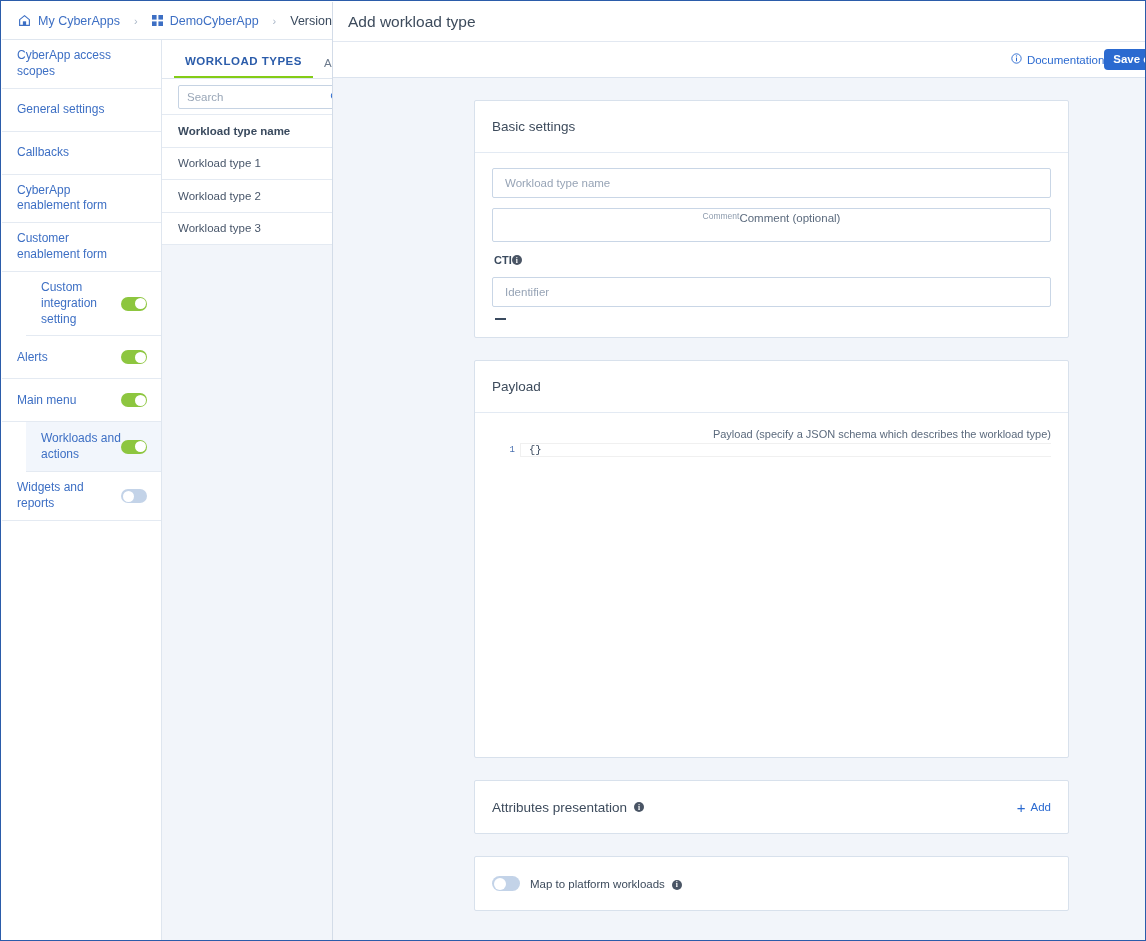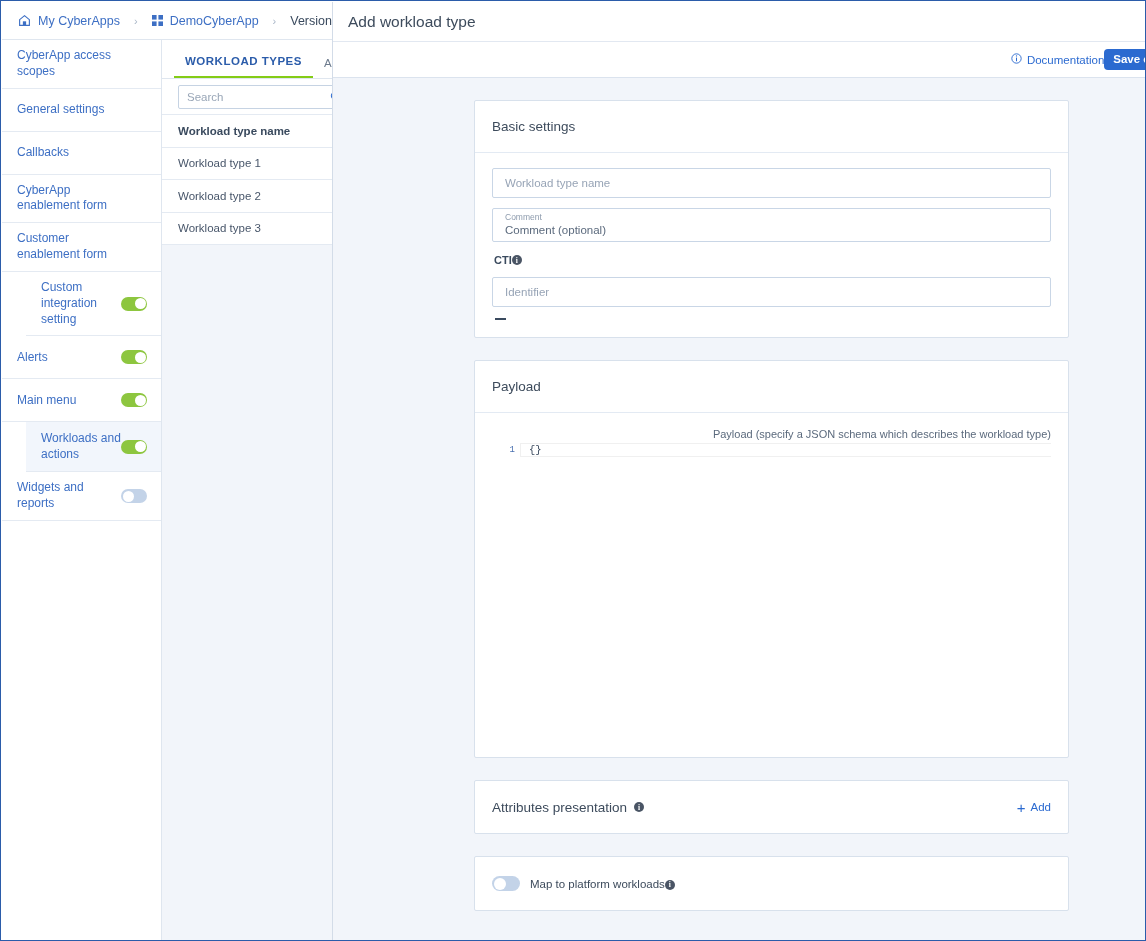--- a/index.html
+++ b/index.html
@@ -241,21 +241,21 @@
     height: 30px;
     display: flex;
     align-items: center;
     padding: 0 12px;
     margin-bottom: 10px;
     background: #ffffff;
   }
   .field .ph { font-size: 11.5px; color: #97a4b6; }
   .field.two-line {
     height: 34px;
-    flex-direction: column;
+    flex-direction: row;
     align-items: flex-start;
     justify-content: center;
     padding: 2px 12px;
   }
   .field.two-line .lbl { font-size: 8.5px; color: #8d9bad; line-height: 1.35; }
   .field.two-line .ph { font-size: 11.5px; color: #5b6a7d; line-height: 1.35; }
 
   .sub-label {
     font-size: 11px;
     font-weight: 700;
@@ -345,20 +345,21 @@
     left: 1.5px; top: 1.5px;
     width: 12px; height: 12px;
     border-radius: 50%;
     background: #ffffff;
   }
   .map-label {
     font-size: 11.5px;
     color: #3d4b5c;
     display: flex;
     align-items: flex-end;
+    gap: 7px;
   }
 </style>
 </head>
 <body>
 
 <div id="root">
 
   <div class="breadcrumb-bar">
     <div class="bc-item">
       <span class="ic-home">

